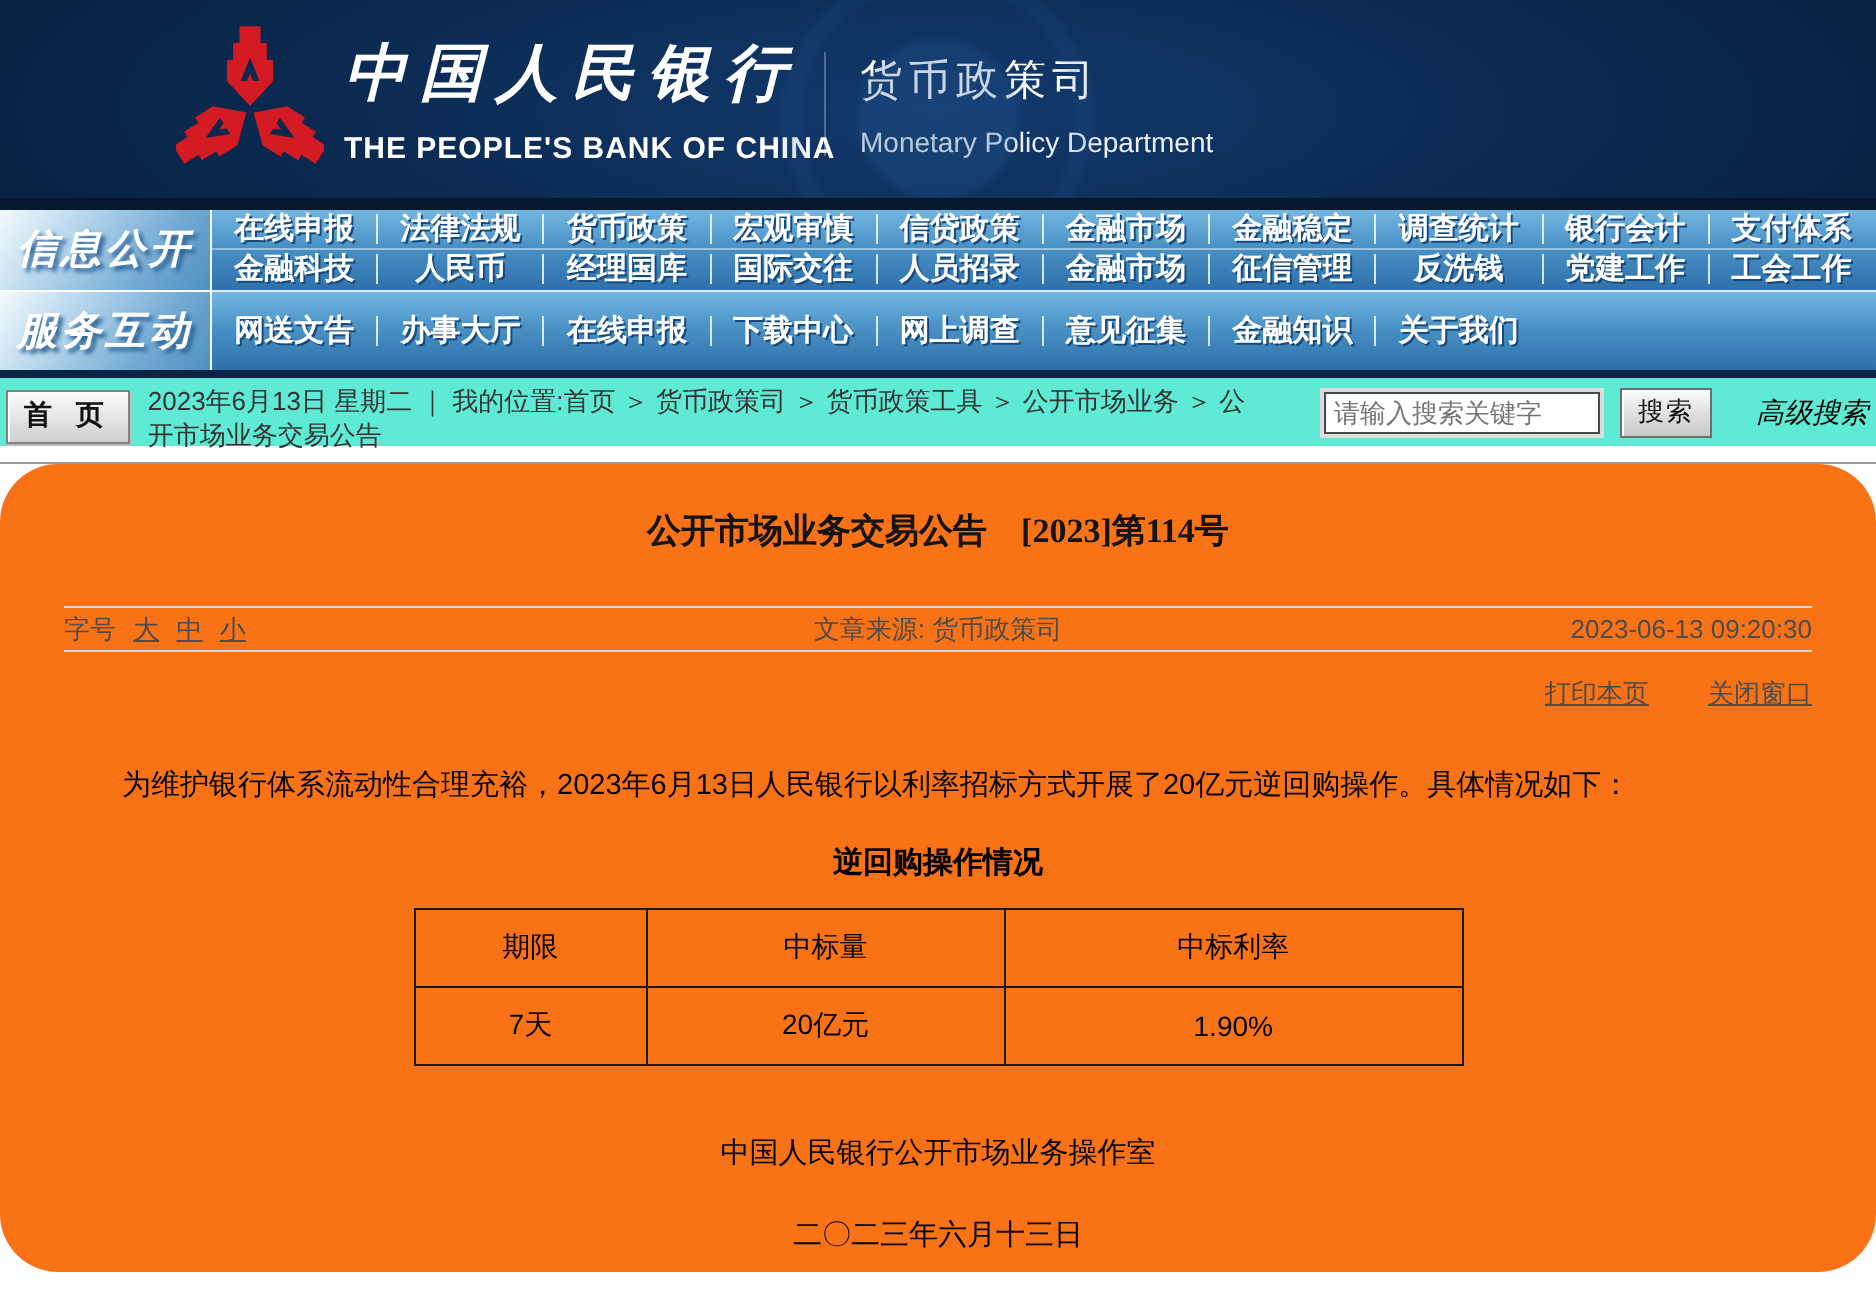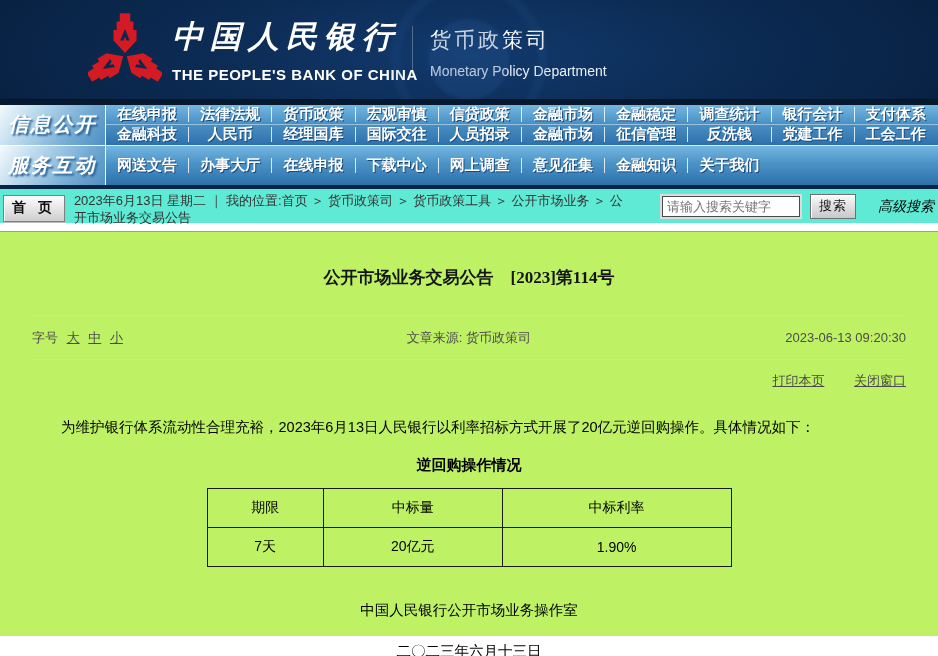--- a/index.html
+++ b/index.html
@@ -59,24 +59,24 @@
   .search-btn { margin-left:10px; padding:2px 8px 3px; font-size:13px; color:#111; letter-spacing:1px;
     background:linear-gradient(180deg,#fbfbfb,#e3e3e3 45%,#c8c8c8);
     border:1px solid #6e6e6e; box-shadow:inset 1px 1px 0 #fff; cursor:pointer;
     font-family:"Liberation Sans", sans-serif; }
   .adv { margin-left:22px; font-size:14px; color:#000; cursor:pointer; white-space:nowrap;font-style:italic; }
 
   .whitegap { height:8px; background:#fff; }
   .hairline { height:1px; background:#9c9c9c; }
 
   
-  .content { height:404px; background:#bef264; padding:34px 32px 0; }
+  .content { height:404px; background:#f97316; padding:22px 32px 0;border-radius:29px; }
   .doc-title { text-align:center; font-size:17px; font-weight:bold; color:#141414;
     font-family:"Liberation Serif", serif; }
-  .metabar { margin-top:26px; height:45px; border-top:1px solid #d6d6d6; border-bottom:1px solid #d6d6d6;
+  .metabar { margin-top:26px; height:23px; border-top:1px solid #d6d6d6; border-bottom:1px solid #d6d6d6;
     display:flex; align-items:center; font-size:13px; color:#4c4c4c; }
   .meta-left { width:30%; } .meta-center { width:40%; text-align:center; }
   .meta-right { width:30%; text-align:right; }
   .fs-link { text-decoration:underline; margin-left:5px; color:#4c4c4c; cursor:pointer; }
   .actions { margin-top:12px; text-align:right; font-size:13px; height:18px; }
   .actions a { color:#4c4c4c; text-decoration:underline; margin-left:26px; cursor:pointer; }
   .body-para { margin-top:26px; font-size:14.5px; color:#000; text-indent:2em; line-height:1.65; }
   .table-title { margin-top:16px; text-align:center; font-size:15px; font-weight:bold; color:#000; }
   .op-table { margin:13px auto 0; width:525px; border-collapse:collapse; }
   .op-table th, .op-table td { border:1px solid #1a1a1a; height:39px; text-align:center;

